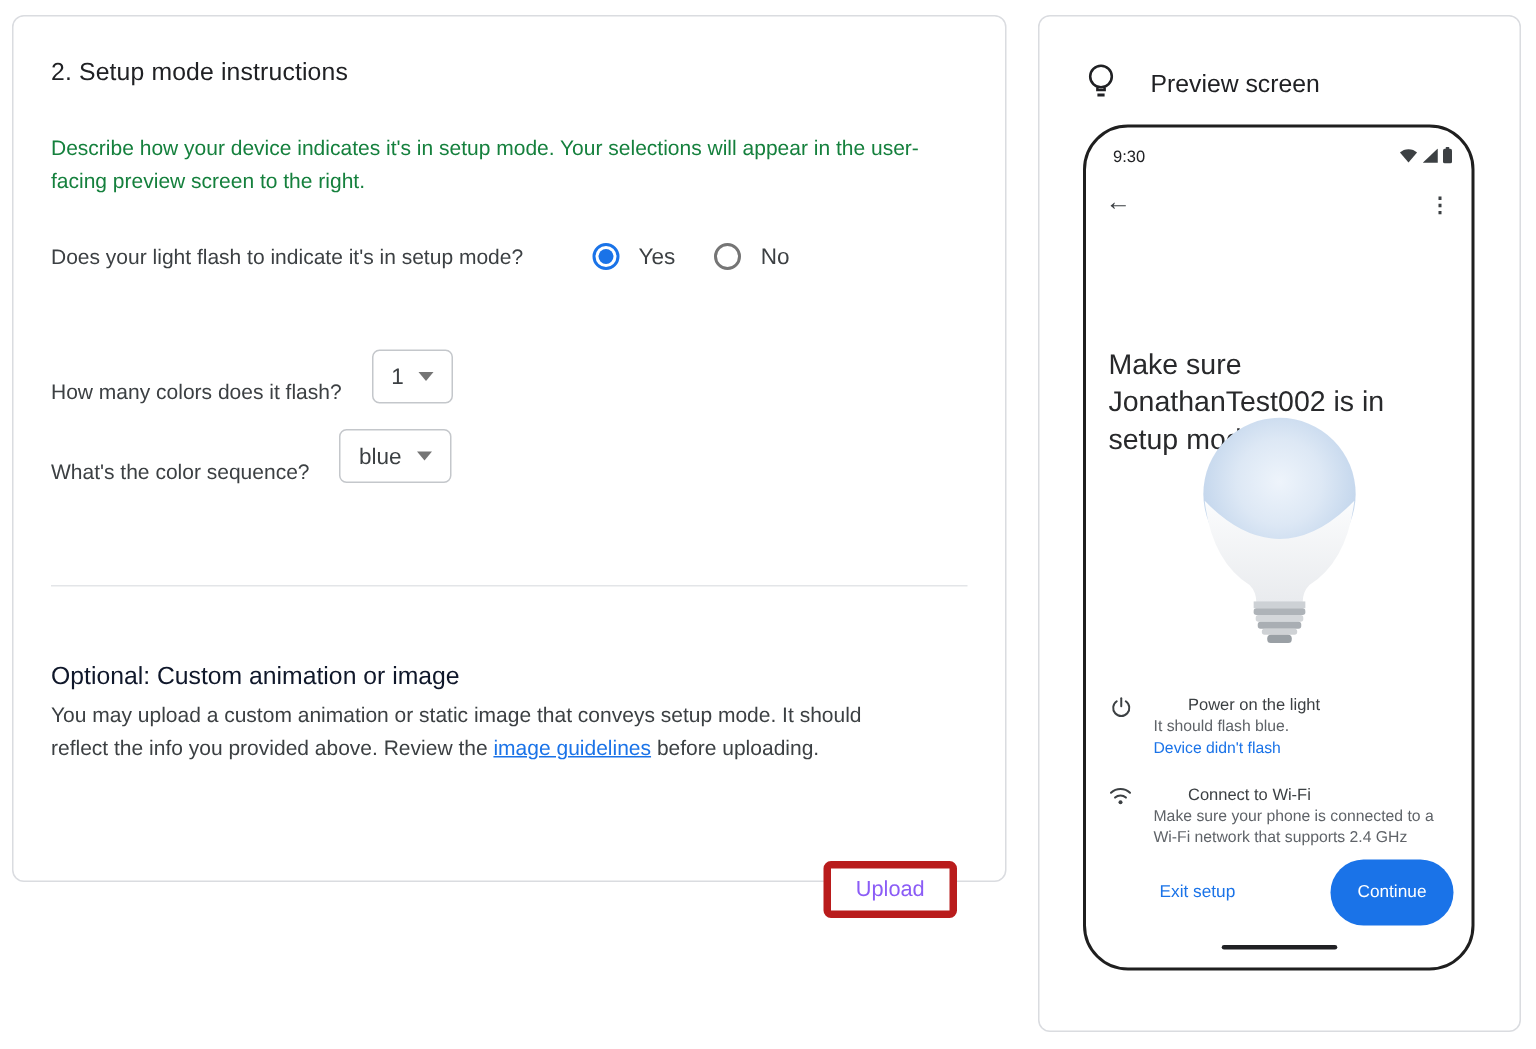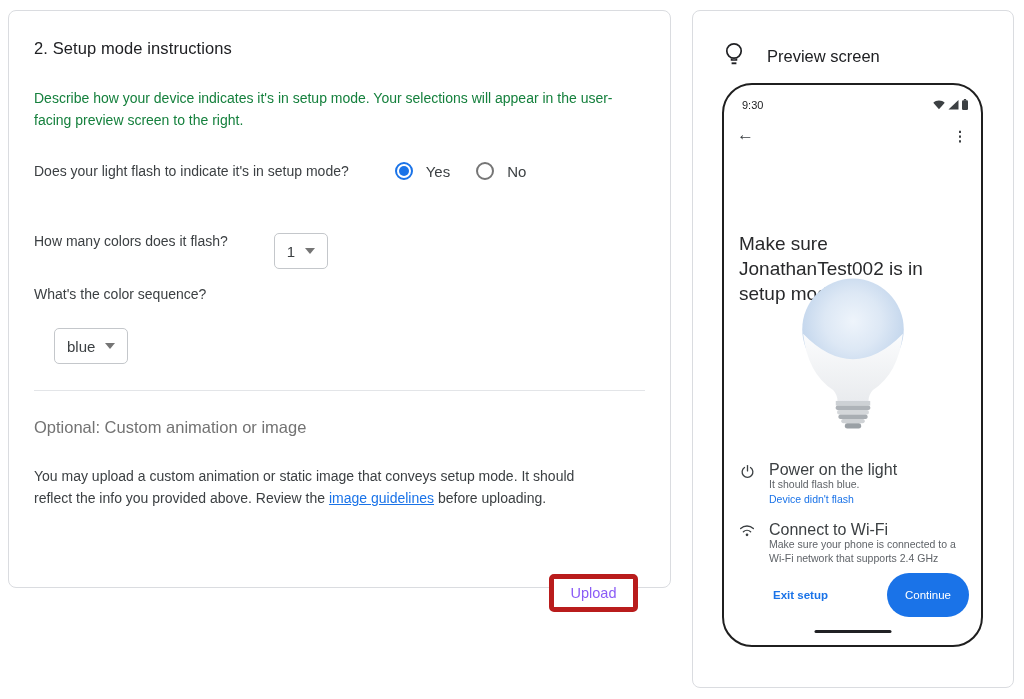--- a/index.html
+++ b/index.html
@@ -14,30 +14,30 @@
   .flash-row { position:absolute; left:25px; top:151px; display:flex; align-items:center; }
   .q-label { font-size:14px; color:#3c4043; }
   .radio-group { display:flex; align-items:center; margin-left:26px;padding-left:20px; }
   .radio-opt { display:flex; align-items:center; cursor:pointer; margin-right:26px; }
   .radio-circle { width:18px; height:18px; border-radius:50%; border:2px solid #757575; display:inline-flex; align-items:center; justify-content:center; background:#fff; }
   .radio-circle.checked { border-color:#1a73e8; }
   .radio-circle .dot { width:10px; height:10px; border-radius:50%; background:#1a73e8; display:none; }
   .radio-circle.checked .dot { display:block; }
   .radio-text { margin-left:13px; font-size:15px; color:#3c4043; }
 
-  .select-row { position:absolute; left:25px; display:flex; align-items:flex-start;gap:26px; }
+  .select-row { position:absolute; left:25px; display:flex; align-items:flex-end; }
   #colors-row { top:222px; }
-  #sequence-row { top:275px;flex-direction:column; }
+  #sequence-row { top:275px; }
   .select-box { margin-left:20px; height:36px; border:1px solid #c4c7cb; border-radius:5px; display:flex; align-items:center; justify-content:center; gap:10px; cursor:pointer; background:#fff; padding:0 12px; }
   .select-value { font-size:15px; color:#3c4043; }
   .caret { width:0; height:0; border-left:5px solid transparent; border-right:5px solid transparent; border-top:6px solid #757575; }
 
   .divider { position:absolute; left:25px; right:25px; top:379px; height:1px; background:#e3e5e8; border:none; }
 
-  .optional-title { position:absolute; left:25px; top:407px; font-size:16.5px; font-weight:500; color:#737373; }
+  .optional-title { position:absolute; left:25px; top:431px; font-size:16.5px; font-weight:500; color:#0f172a; }
   .optional-desc { position:absolute; left:25px; top:454px; width:578px; font-size:14px; line-height:22px; color:#3c4043; }
   .guidelines-link { color:#1a73e8; text-decoration:underline; cursor:pointer; }
 
   .upload-btn { position:absolute; left:540px; top:563px; width:89px; height:38px; background:#fff; border:5px solid #b91c1c; border-radius:5px; color:#8b5cf6; font-size:14.5px; font-weight:500; font-family:"Liberation Sans",sans-serif; cursor:pointer; }
 
   
   #right-card { left:692px; top:10px; width:322px; height:678px; }
   .preview-header { position:absolute; left:30px; top:30px; display:flex; align-items:center; gap:22px; }
   .preview-title { font-size:16.5px; font-weight:500; color:#202124; }
 
@@ -47,26 +47,26 @@
   .status-icons { display:flex; align-items:center; gap:3px; }
   .appbar { position:absolute; left:0; right:0; top:38px; height:26px; }
   .back-arrow { position:absolute; left:13px; top:0; font-size:17px; color:#3c4043; cursor:pointer; line-height:24px; }
   .menu-dots { position:absolute; right:14px; top:1px; font-size:14px; color:#3c4043; cursor:pointer; font-weight:bold; line-height:24px; }
   .phone-heading { position:absolute; left:15px; top:98px; width:208px; font-size:19px; line-height:25px; color:#28292b;margin-top:48px; }
   .bulb-wrap { position:absolute; left:50%; transform:translateX(-50%); top:188px; }
 
   .steps { position:absolute; left:13px; right:12px; top:378px; }
   .step { display:flex; gap:12px; margin-bottom:17px; }
   .step-icon { flex:0 0 20px; display:flex; justify-content:center; padding-top:1px; }
-  .step-title { font-size:16px; color:#3c4043; line-height:14px; }
+  .step-title { font-size:11px; color:#3c4043; line-height:14px;margin-left:23px; }
   .step-sub { font-size:10.5px; color:#5f6368; line-height:14px; margin-top:0; }
   .step-link { font-size:10.5px; color:#1a73e8; line-height:14px; margin-top:1px; cursor:pointer; }
 
   .phone-footer { position:absolute; left:25px; right:12px; bottom:28px; display:flex; justify-content:space-between; align-items:center; }
-  .exit-link { font-size:11.5px; font-weight:700; color:#1a73e8; cursor:pointer;padding-left:24px; }
+  .exit-link { font-size:11.5px; font-weight:400; color:#1a73e8; cursor:pointer;padding-left:24px; }
   .continue-btn { background:#1a73e8; border:none; color:#fff; font-size:11.5px; font-weight:500; font-family:"Liberation Sans",sans-serif; padding:16px 18px; border-radius:999px; cursor:pointer; }
   .home-bar { position:absolute; left:50%; transform:translateX(-50%); bottom:12px; width:77px; height:3px; background:#202124; border-radius:2px; }
 </style>
 </head>
 <body>
 
 <div class="card" id="left-card">
   <h2 class="panel-title">2. Setup mode instructions</h2>
   <p class="panel-desc">Describe how your device indicates it's in setup mode. Your selections will appear in the user-facing preview screen to the right.</p>
 

